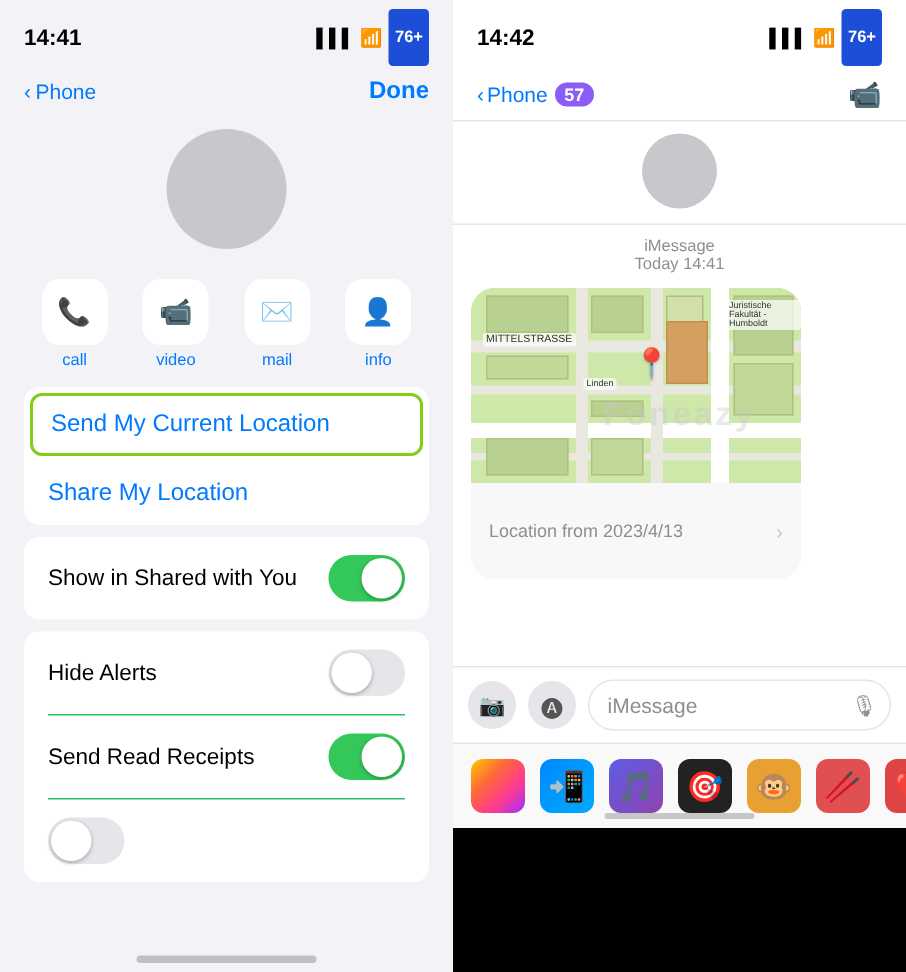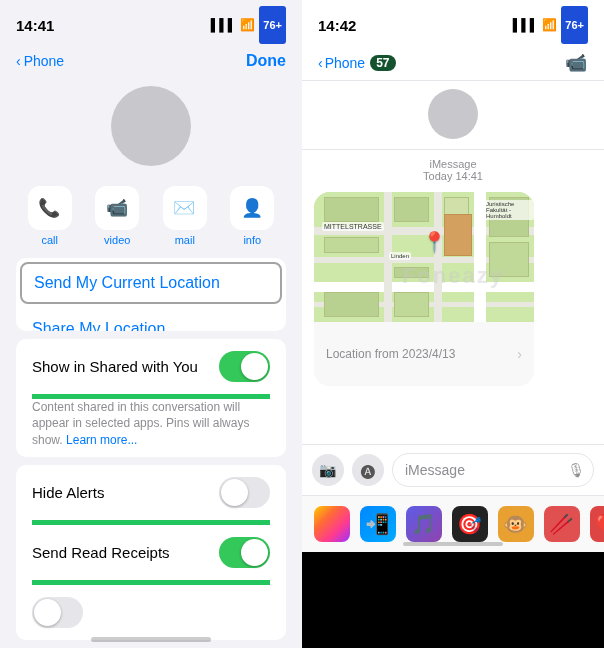--- a/index.html
+++ b/index.html
@@ -109,42 +109,42 @@
       margin: 0 16px 8px;
       overflow: hidden;
     }
     .location-item {
       padding: 12px 16px;
       font-size: 16px;
       color: #007AFF;
       border-bottom: 1px solid #e5e5ea;
     }
     .location-item.highlighted {
-      border: 2px solid #a3a3a3;
+      border: 2px solid #84cc16;
       border-radius: 8px;
       margin: 4px;
       padding: 10px 12px;
       color: #007AFF;
     }
     .location-item:last-child {
       border-bottom: none;
     }
 
     .settings-section {
       background: #fff;
       border-radius: 10px;
       margin: 0 16px 8px;
       padding: 0 16px;
     }
     .settings-row {
       display: flex;
       justify-content: space-between;
       align-items: center;
       padding: 12px 0;
-      border-bottom: 5px solid #22c55e;
+      border-bottom: 1px solid #22c55e;
     }
     .settings-row:last-child {
       border-bottom: none;
     }
     .settings-label {
       font-size: 15px;
       color: #000;
     }
     .settings-sub {
       font-size: 12px;
@@ -229,21 +229,21 @@
       border-bottom: 1px solid #e5e5ea;
     }
     .back-link-right {
       color: #007AFF;
       font-size: 14px;
       display: flex;
       align-items: center;
       gap: 2px;
     }
     .badge {
-      background: #14532d;
+      background: #8b5cf6;
       color: #fff;
       font-size: 12px;
       font-weight: 600;
       border-radius: 10px;
       padding: 1px 6px;
       margin-left: 3px;
     }
     .right-nav-actions {
       display: flex;
       gap: 16px;
@@ -544,24 +544,20 @@
     </div>
   </div>
 
   <div class="settings-section">
     <div class="settings-row">
       <span class="settings-label">Show in Shared with You</span>
       <div class="toggle on">
         <div class="toggle-knob"></div>
       </div>
     </div>
-    <div class="settings-sub">
-      <span>Content shared in this conversation will appear in selected apps. Pins will always show.</span>
-      <a href="#">Learn more...</a>
-    </div>
   </div>
 
   <div class="settings-section">
     <div class="settings-row">
       <span class="settings-label">Hide Alerts</span>
       <div class="toggle off">
         <div class="toggle-knob"></div>
       </div>
     </div>
     <div class="settings-row">

